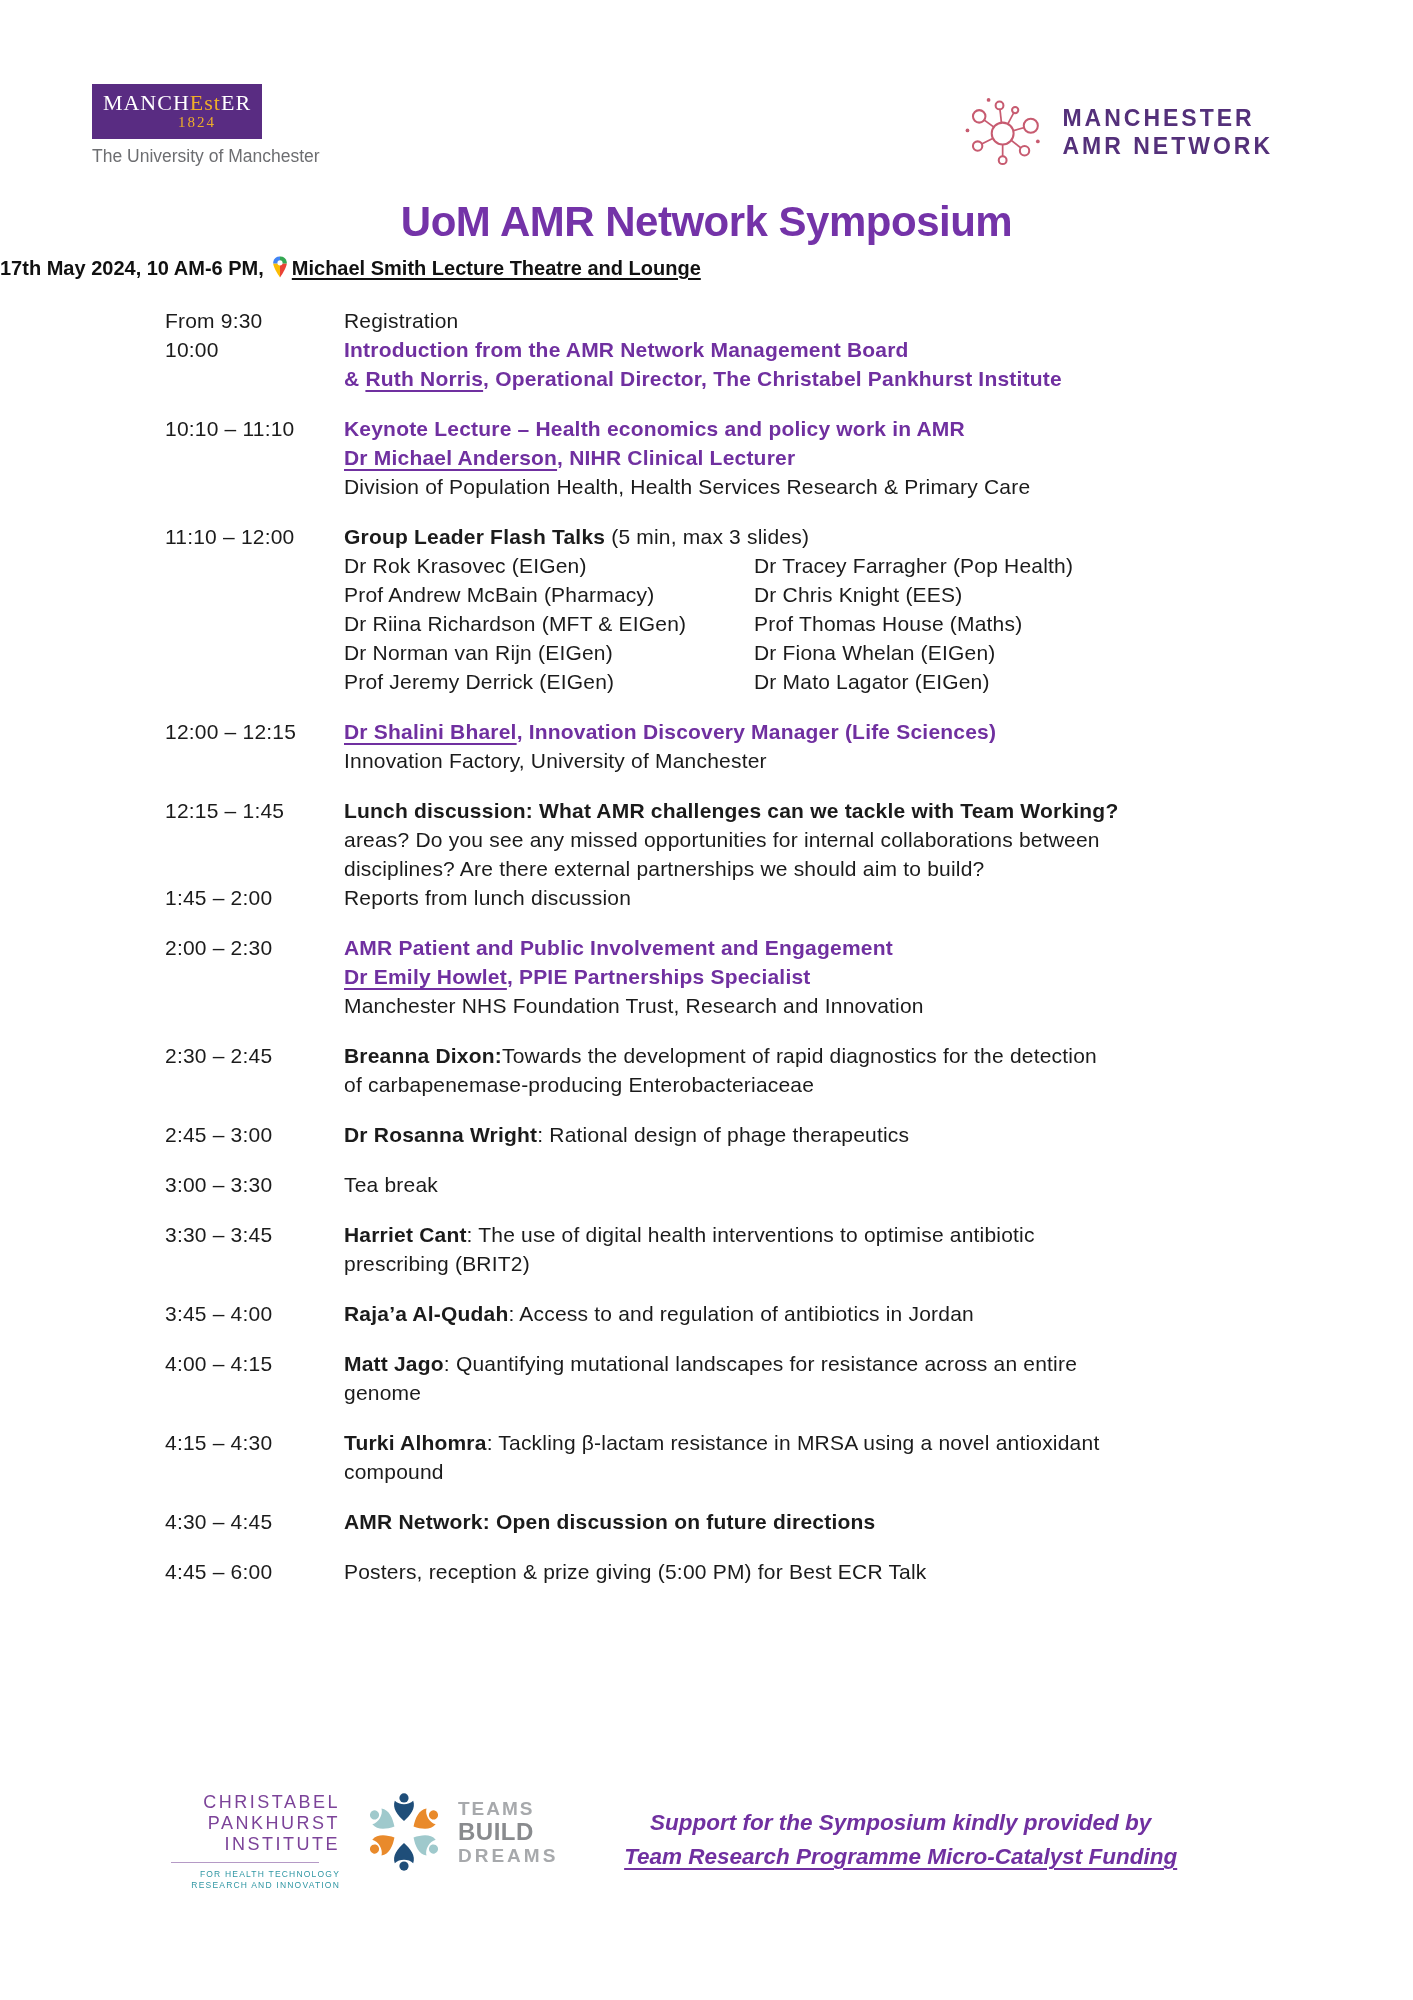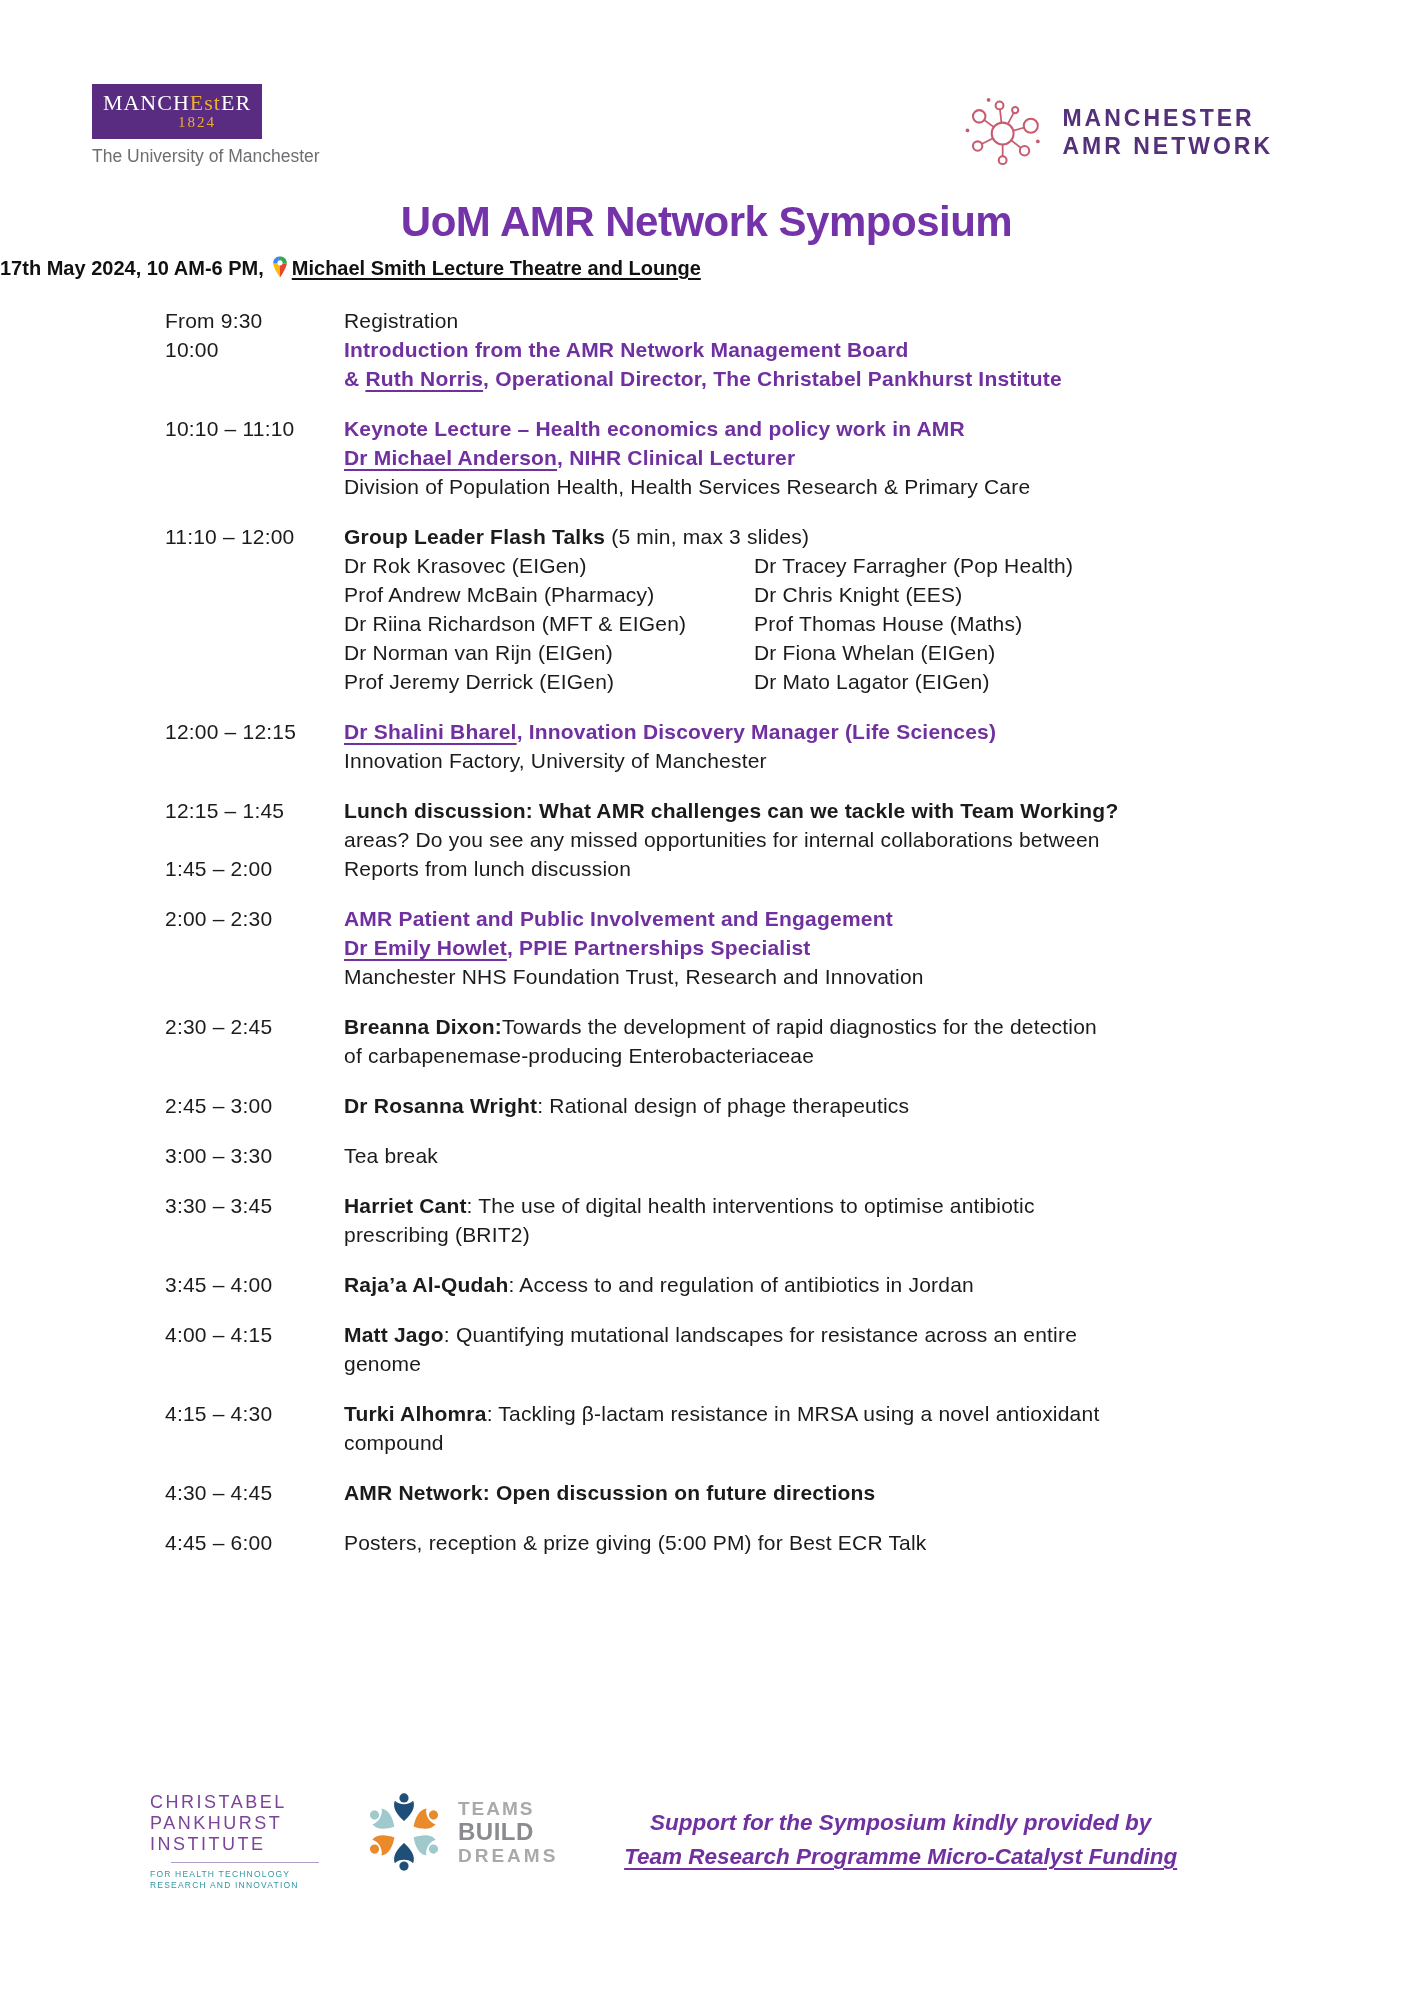--- a/index.html
+++ b/index.html
@@ -66,21 +66,21 @@
     text-decoration:underline;text-decoration-thickness:1.5px;text-underline-offset:4px;
   }
   .cols{display:flex;}
   .col{width:410px;flex:0 0 410px;}
   .col + .col{width:auto;flex:1;}
   
   .footer{
     position:absolute;left:150px;right:130px;top:1786px;
     display:flex;align-items:flex-start;
   }
-  .cpi{width:190px;text-align:left;flex:0 0 190px;margin-top:6px;}
+  .cpi{width:190px;text-align:right;flex:0 0 190px;margin-top:6px;}
   .cpi-name{color:#7c4399;font-size:18px;letter-spacing:2.5px;line-height:21px;}
   .cpi-rule{width:148px;height:1px;background:#b59ac6;margin:7px auto 6px auto;}
   .cpi-sub{color:#2f96a3;font-size:8.5px;letter-spacing:1.2px;line-height:11px;}
   .tbd{display:flex;align-items:center;margin-left:18px;margin-top:0;}
   .tbd-icon{width:92px;height:92px;}
   .tbd-text{margin-left:8px;line-height:1;}
   .tbd-t1{color:#a7a9ac;font-size:19px;font-weight:700;letter-spacing:2px;}
   .tbd-t2{color:#898b8e;font-size:24px;font-weight:700;letter-spacing:0.5px;margin:2px 0;}
   .tbd-t3{color:#a7a9ac;font-size:19px;font-weight:700;letter-spacing:3px;}
   .support{
@@ -209,20 +209,21 @@
         <div class="content">
           <div class="line"><a class="seg pbu">Dr Shalini Bharel</a><span class="seg pb">, Innovation Discovery Manager (Life Sciences)</span></div>
           <div class="line"><span class="seg r">Innovation Factory, University of Manchester</span></div>
         </div>
       </div>
       <div class="row gap">
         <div class="time">12:15 – 1:45</div>
         <div class="content">
           <div class="line"><span class="seg b">Lunch discussion: What AMR challenges can we tackle with Team Working?</span></div>
           <div class="line"><span class="seg r">areas? Do you see any missed opportunities for internal collaborations between</span></div>
+          <div class="line"><span class="seg r">disciplines? Are there external partnerships we should aim to build?</span></div>
         </div>
       </div>
       <div class="row">
         <div class="time">1:45 – 2:00</div>
         <div class="content">
           <div class="line"><span class="seg r">Reports from lunch discussion</span></div>
         </div>
       </div>
       <div class="row gap">
         <div class="time">2:00 – 2:30</div>

